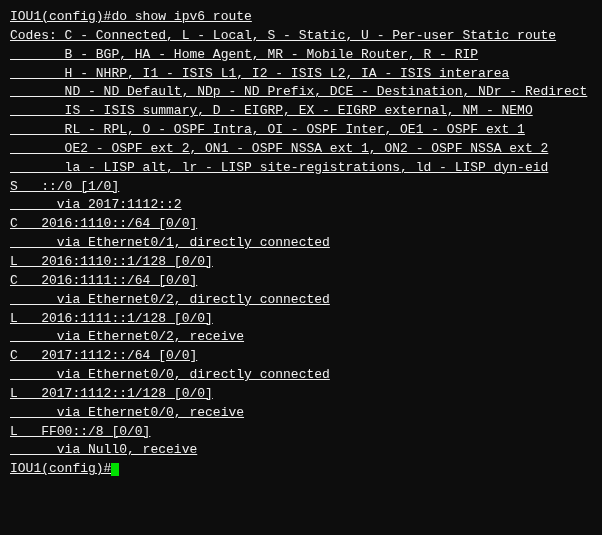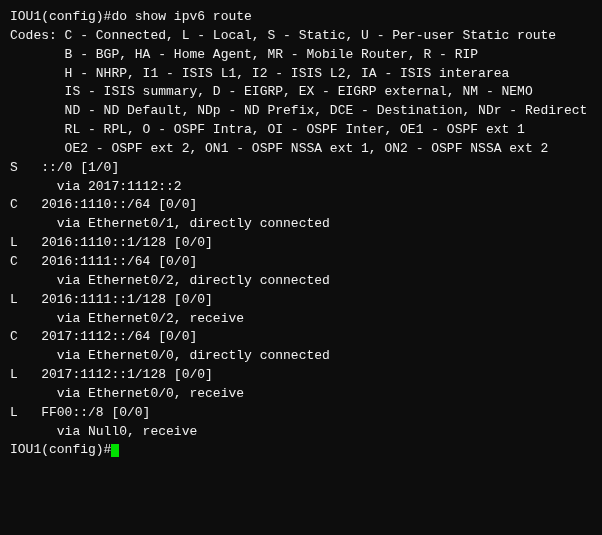--- a/index.html
+++ b/index.html
@@ -21,42 +21,44 @@
 
     .terminal {
       background-color: #0d0d0d;
       width: 100%;
       min-height: 535px;
     }
 
     .line {
       white-space: pre;
       display: block;
+      text-decoration: underline;
     }
 
     .cursor {
       display: inline-block;
       width: 8px;
       height: 13px;
       background-color: #00e000;
       vertical-align: text-bottom;
     }
   </style>
 </head>
 <body>
 
 <div class="terminal">
   <span class="line">IOU1(config)#do show ipv6 route</span>
   <span class="line">Codes: C - Connected, L - Local, S - Static, U - Per-user Static route</span>
   <span class="line">       B - BGP, HA - Home Agent, MR - Mobile Router, R - RIP</span>
   <span class="line">       H - NHRP, I1 - ISIS L1, I2 - ISIS L2, IA - ISIS interarea</span>
+  <span class="line">       ND - ND Default, NDp - ND Prefix, DCE - Destination, NDr - Redirect</span>
   <span class="line">       IS - ISIS summary, D - EIGRP, EX - EIGRP external, NM - NEMO</span>
-  <span class="line">       ND - ND Default, NDp - ND Prefix, DCE - Destination, NDr - Redirect</span>
   <span class="line">       RL - RPL, O - OSPF Intra, OI - OSPF Inter, OE1 - OSPF ext 1</span>
   <span class="line">       OE2 - OSPF ext 2, ON1 - OSPF NSSA ext 1, ON2 - OSPF NSSA ext 2</span>
+  <span class="line">       la - LISP alt, lr - LISP site-registrations, ld - LISP dyn-eid</span>
   <span class="line">S   ::/0 [1/0]</span>
   <span class="line">      via 2017:1112::2</span>
   <span class="line">C   2016:1110::/64 [0/0]</span>
   <span class="line">      via Ethernet0/1, directly connected</span>
   <span class="line">L   2016:1110::1/128 [0/0]</span>
   <span class="line">C   2016:1111::/64 [0/0]</span>
   <span class="line">      via Ethernet0/2, directly connected</span>
   <span class="line">L   2016:1111::1/128 [0/0]</span>
   <span class="line">      via Ethernet0/2, receive</span>
   <span class="line">C   2017:1112::/64 [0/0]</span>

